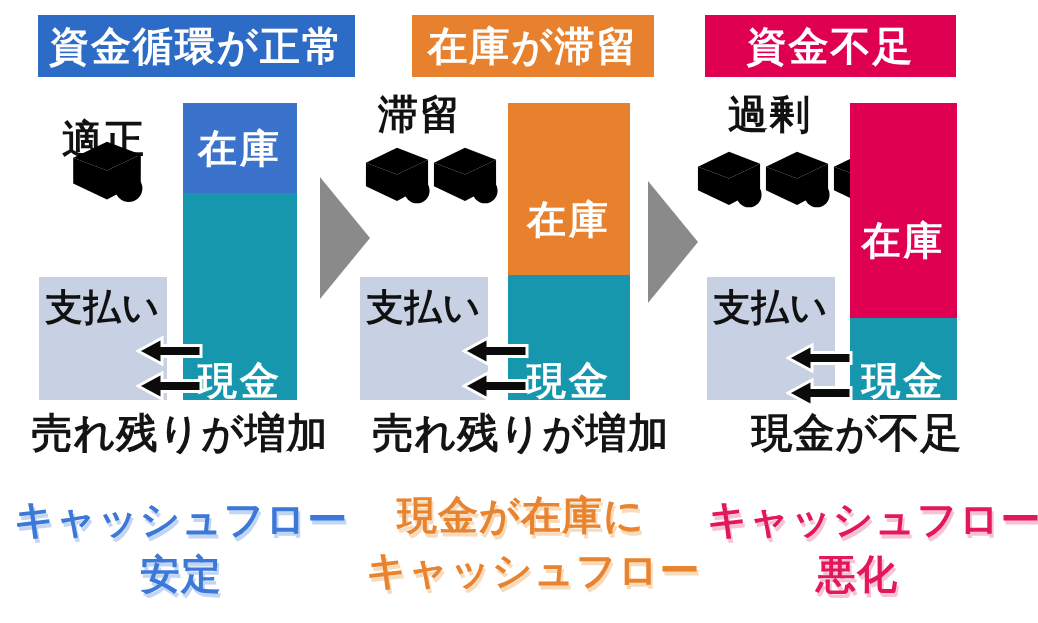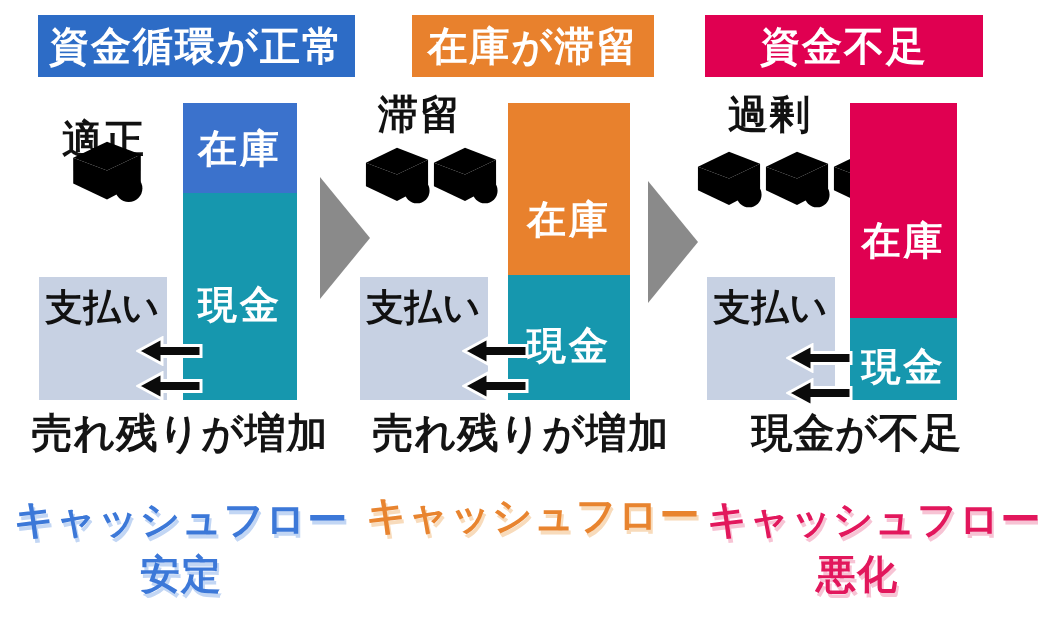--- a/index.html
+++ b/index.html
@@ -11,21 +11,21 @@
   }
 
   
   .hdr {
     position:absolute; height:62px; color:#fff; font-size:40px;
     display:flex; align-items:center; justify-content:center;
     letter-spacing:2px; line-height:1;
   }
   .p1-hdr { left:38px;  top:15px; width:317px; }
   .p2-hdr { left:412px; top:15px; width:242px; }
-  .p3-hdr { left:705px; top:15px; width:278px; }
+  .p3-hdr { left:705px; top:15px; width:251px; }
 
   
   .status { position:absolute; font-size:40px; color:#111; line-height:1; letter-spacing:2px; }
   .p1-status { left:62px;  top:92px;margin-top:27px; }
   .p2-status { left:378px; top:94px; }
   .p3-status { left:728px; top:94px; }
 
   
   .box-icon { position:absolute; width:74px; height:70px; }
   .box-icon svg { width:100%; height:100%; display:block; }
@@ -35,21 +35,21 @@
   .p3-icon-a { left:692px; top:142px; }
   .p3-icon-b { left:760px; top:142px; }
   .p3-icon-c { left:828px; top:142px; }
 
   
   .seg {
     position:absolute; display:flex; justify-content:center;
     color:#fff; font-size:39px; letter-spacing:3px; line-height:1;
   }
   .seg-inv  { align-items:center; }
-  .seg-cash { align-items:center; padding-top:15px; }
+  .seg-cash { align-items:flex-end; padding-top:15px; }
   .seg-low .seg-label { position:relative; top:30px; }
   .p1-inv  { left:183px; top:103px; width:114px; height:90px;  }
   .p1-cash { left:183px; top:193px; width:114px; height:207px; }
   .p2-inv  { left:508px; top:103px; width:122px; height:172px; }
   .p2-cash { left:508px; top:275px; width:122px; height:125px; }
   .p3-inv  { left:850px; top:103px; width:107px; height:215px; }
   .p3-cash { left:850px; top:318px; width:107px; height:82px;  }
 
   
   .pay {
@@ -201,20 +201,21 @@
   </span>
   <span class="ret-arrow p2-ar2">
     <svg viewBox="0 0 68 30">
         <use href="#sym-ret-arrow"></use>
       </svg>
   </span>
 
   <div class="caption p2-cap">売れ残りが増加</div>
 
   <div class="footer p2-foot" style="color: rgb(232, 132, 47); text-shadow: rgb(248, 219, 187) 2px 4px 0px;">
+    <div>現金が在庫に</div>
     <div>キャッシュフロー</div>
   </div>
 
   <span class="flow-tri tri-2">
     <svg viewBox="0 0 50 122">
         <use href="#sym-tri"></use>
       </svg>
   </span>
 
   <div class="hdr p3-hdr" style="background: rgb(224, 0, 81);">資金不足</div>

